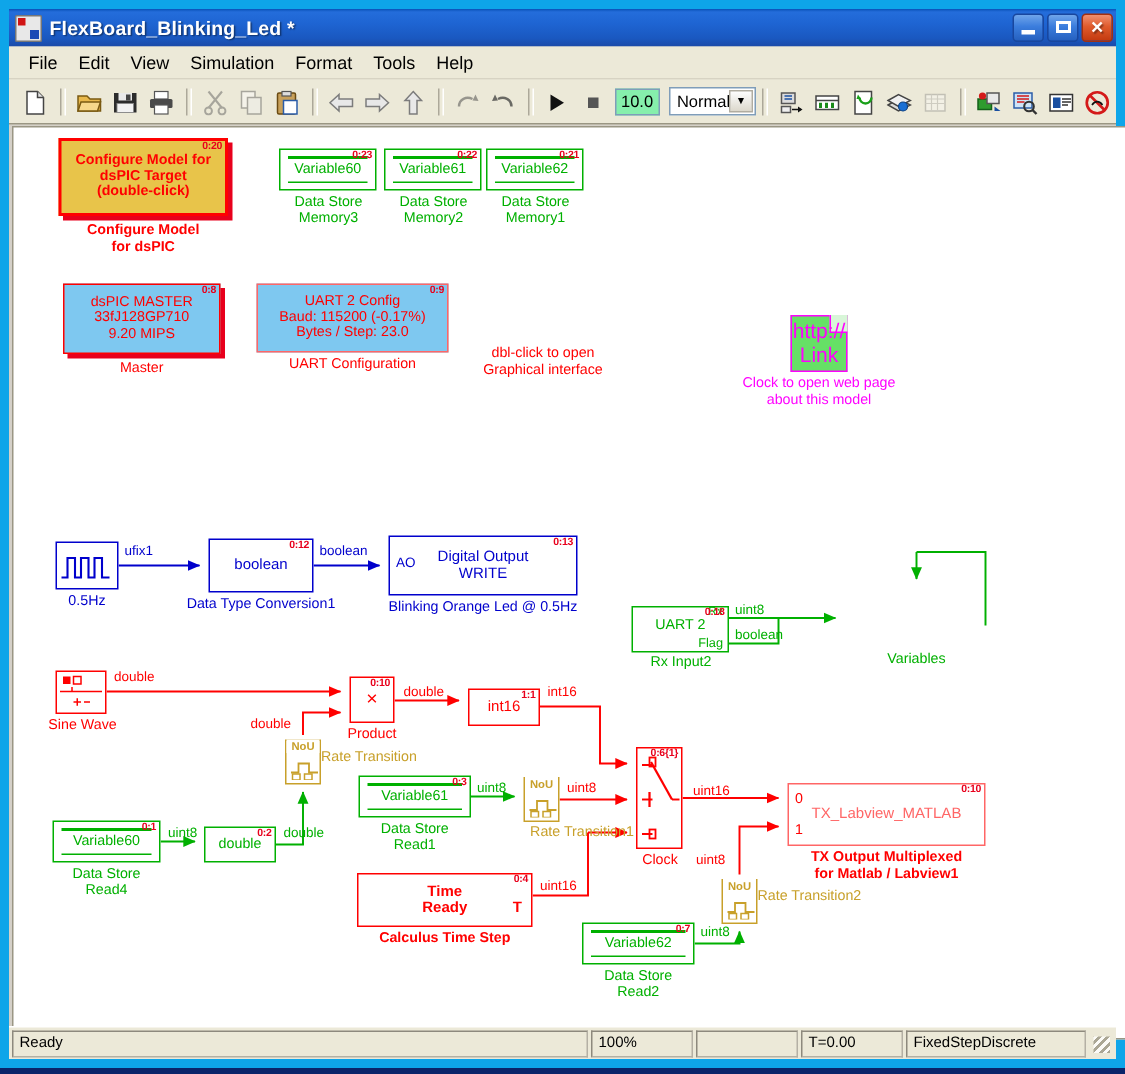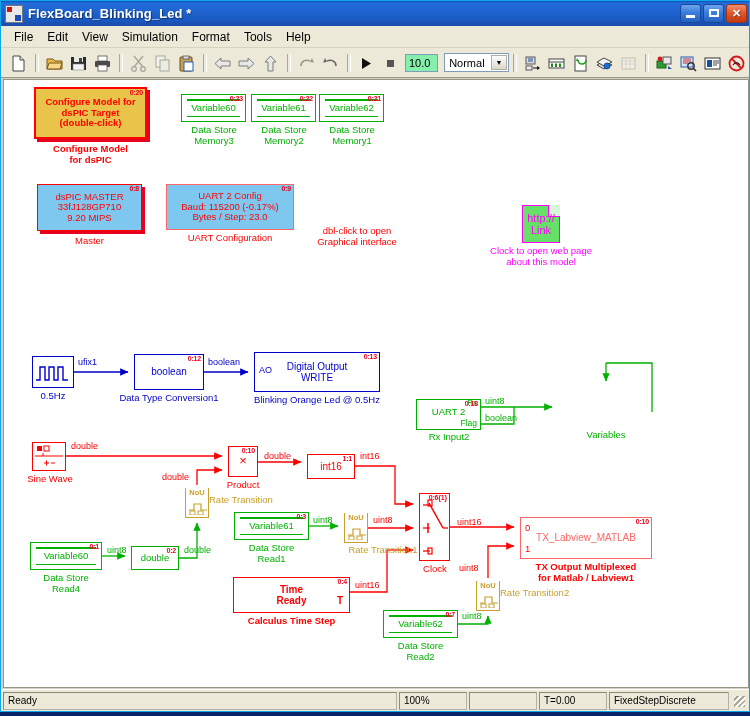--- a/index.html
+++ b/index.html
@@ -4,21 +4,21 @@
 <style>
   html,body{margin:0;padding:0;}
   body{
     width:750px;height:716px;overflow:hidden;
     font-family:"Liberation Sans", sans-serif;
     background:#0a246a;
   }
   #app{
     position:relative;width:750px;height:712px;
     background:#d4d0c8;
-    border:1px solid #0ea5e9;
+    border:6px solid #0ea5e9;
     box-sizing:border-box;
   }
   
   #titlebar{
     position:absolute;left:0;top:0;width:100%;height:25px;
     background:linear-gradient(180deg,#0a52b8 0%,#246ddb 8%,#1e64d2 40%,#1a58c0 78%,#1b4aa8 100%);
     display:flex;align-items:center;
     box-sizing:border-box;padding:0 2px 0 4px;
   }
   #title-icon{
@@ -431,21 +431,21 @@
         <div>UART Configuration</div>
       </div>
 
       <div class="cap RED" style="left:300px;top:146px;width:106px;">
         <div>dbl-click to open</div>
         <div>Graphical interface</div>
       </div>
 
       <div class="blk" style="left:518px;top:125px;width:38px;height:38px;background:#66e066;border:1.5px solid #ff00ff;">
         <div style="position:absolute;right:-1px;top:-1px;width:11px;height:11px;background:#d8f6d8;border-left:1.5px solid #ff00ff;border-bottom:1.5px solid #ff00ff;"></div>
-        <div class="body" style="font-size:11px;color:#ff00ff;">
+        <div class="body" style="font-size:14px;color:#ff00ff;">
           <span>http://</span>
           <span>Link</span>
         </div>
       </div>
       <div class="cap MAG" style="left:456px;top:166px;width:162px;">
         <div>Clock to open web page</div>
         <div>about this model</div>
       </div>
 
       <div class="blk b-blu" style="left:28px;top:276px;width:42px;height:32px;">

